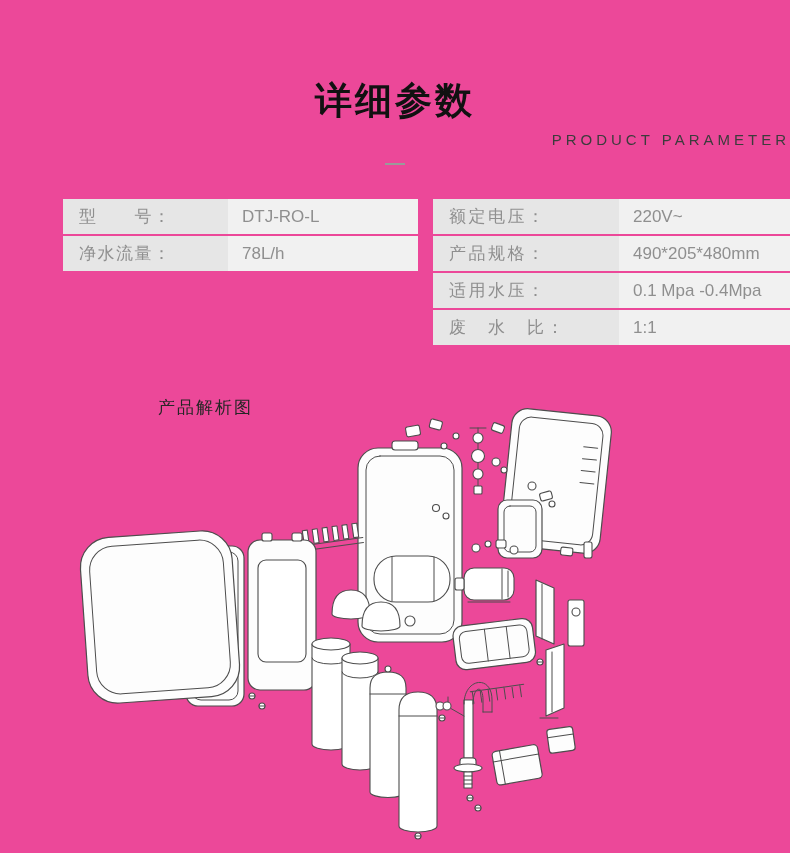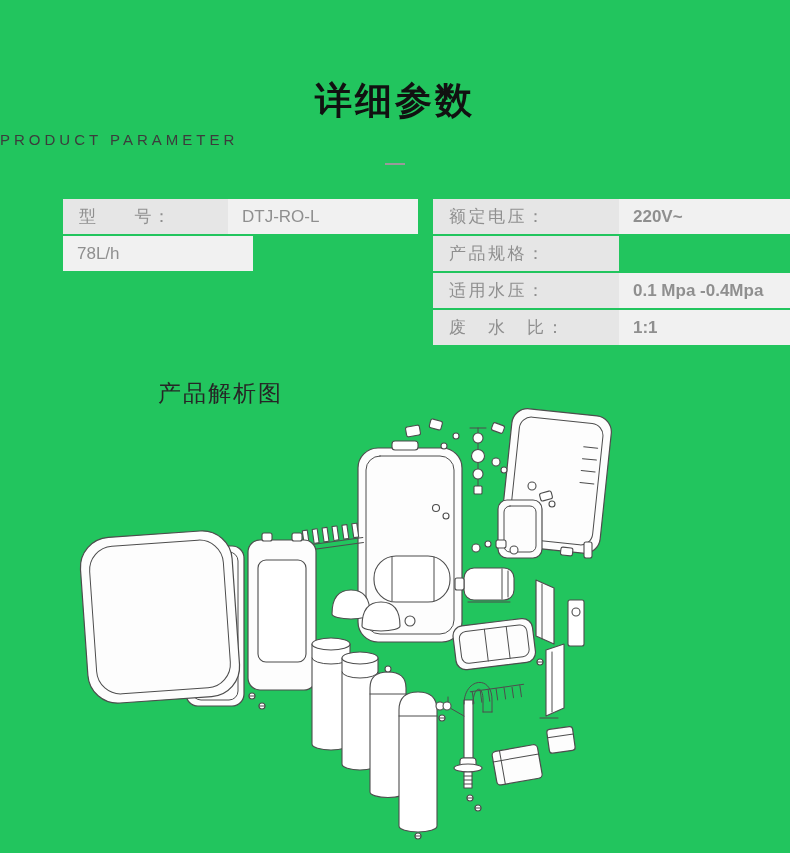--- a/index.html
+++ b/index.html
@@ -1,28 +1,28 @@
 <!DOCTYPE html>
 <html><head>
 <meta charset="utf-8">
 <style>
   html,body { margin:0; padding:0; background:#ffffff; }
   .page {
     position:relative; width:790px; height:853px; margin:0 auto;
-    background:#22c55e; overflow:hidden;
+    background:#ec4899; overflow:hidden;
     font-family:"Liberation Sans","DejaVu Sans",sans-serif;
   }
   .title {
     position:absolute; top:76px; left:0; width:100%;
     text-align:center; font-size:37px; font-weight:700;
     color:#111111; letter-spacing:3px; margin:0;
   }
   .subtitle {
     position:absolute; top:131px; left:0; width:100%;
-    text-align:left; font-size:15px; color:#3c3c3c; letter-spacing:4px;
+    text-align:right; font-size:15px; color:#3c3c3c; letter-spacing:4px;
   }
   .divider {
     position:absolute; top:163px; left:50%; transform:translateX(-50%);
     width:20px; height:2px; background:#9a9a9a;
   }
   .spec-table {
     position:absolute; top:199px; left:35px; width:727px;
     display:flex; gap:15px;
   }
   .spec-col { display:flex; flex-direction:column; gap:2px; }
@@ -35,24 +35,24 @@
     letter-spacing:1.5px; box-sizing:border-box;
   }
   .spec-value {
     background:#f1f1f1; color:#8f8f8f; font-size:17px;
     display:flex; align-items:center; padding-left:14px;
     box-sizing:border-box;
   }
   .left  .spec-label { width:165px; }
   .left  .spec-value { width:190px; }
   .right .spec-label { width:186px; letter-spacing:2.5px; }
-  .right .spec-value { width:171px;font-weight:bold; }
+  .right .spec-value { width:171px; }
   .diagram-title {
-    position:absolute; top:378px; left:158px;
-    font-size:23px; color:#262626; letter-spacing:2px; font-weight:400; margin:0;
+    position:absolute; top:396px; left:158px;
+    font-size:17px; color:#262626; letter-spacing:2px; font-weight:400; margin:0;
   }
   .diagram-svg { position:absolute; top:400px; left:40px; }
   
   .o { fill:#fdfdfd; stroke:#4d4d4d; stroke-width:1.2; stroke-linejoin:round; }
   .w { fill:#ffffff; stroke:#4d4d4d; stroke-width:1.1; stroke-linejoin:round; }
   .n { fill:none;    stroke:#4d4d4d; stroke-width:1;   stroke-linecap:round; stroke-linejoin:round; }
 </style>
 </head>
 <body>
 
@@ -62,30 +62,32 @@
   <div class="subtitle">PRODUCT PARAMETER</div>
   <div class="divider"></div>
 
   <section class="spec-table">
     <div class="spec-col left">
       <div class="spec-row">
         <div class="spec-label">型　　号：</div>
         <div class="spec-value">DTJ-RO-L</div>
       </div>
       <div class="spec-row">
+        <div class="spec-label">净水流量：</div>
         <div class="spec-value">78L/h</div>
       </div>
     </div>
     <div class="spec-col right">
       <div class="spec-row">
         <div class="spec-label">额定电压：</div>
         <div class="spec-value">220V~</div>
       </div>
       <div class="spec-row">
         <div class="spec-label">产品规格：</div>
+        <div class="spec-value">490*205*480mm</div>
       </div>
       <div class="spec-row">
         <div class="spec-label">适用水压：</div>
         <div class="spec-value">0.1 Mpa -0.4Mpa</div>
       </div>
       <div class="spec-row">
         <div class="spec-label">废　水　比：</div>
         <div class="spec-value">1:1</div>
       </div>
     </div>

